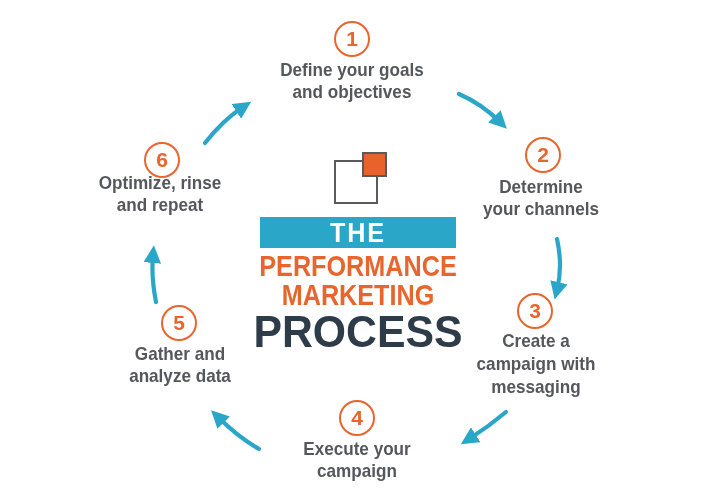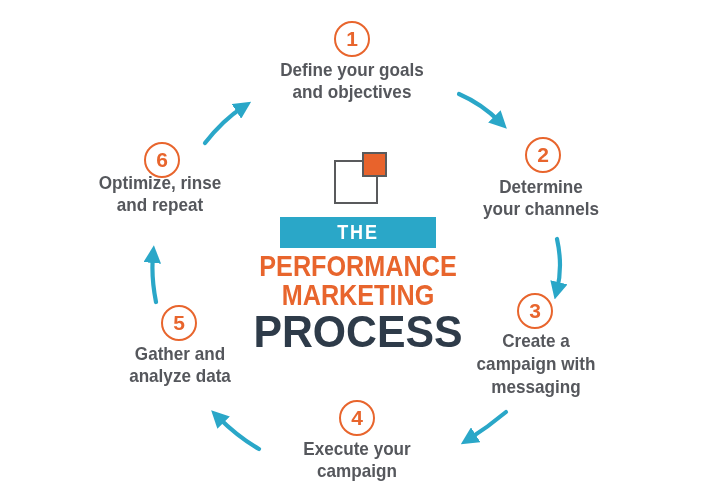--- a/index.html
+++ b/index.html
@@ -59,23 +59,23 @@
     border:2.5px solid var(--border-gray);
     background:#fff;
   }
   .logo-square-orange{
     position:absolute;left:124px;top:1px;
     width:21px;height:21px;
     border:2.5px solid var(--border-gray);
     background:#E8632C;
   }
   .banner{
-    width:156px;height:31px;margin:2px auto 0 auto;
+    width:196px;height:31px;margin:2px auto 0 auto;
     background:var(--teal);
-    color:#fff;font-weight:bold;font-size:20px;line-height:31px;
+    color:#fff;font-weight:bold;font-size:28px;line-height:31px;
     letter-spacing:2px;
     text-align:center;
   }
   .banner-inner{display:inline-block;transform:scaleX(0.9);transform-origin:center;}
   .title-line{
     font-weight:bold;
     transform-origin:center top;
     white-space:nowrap;
   }
   .title-performance{

